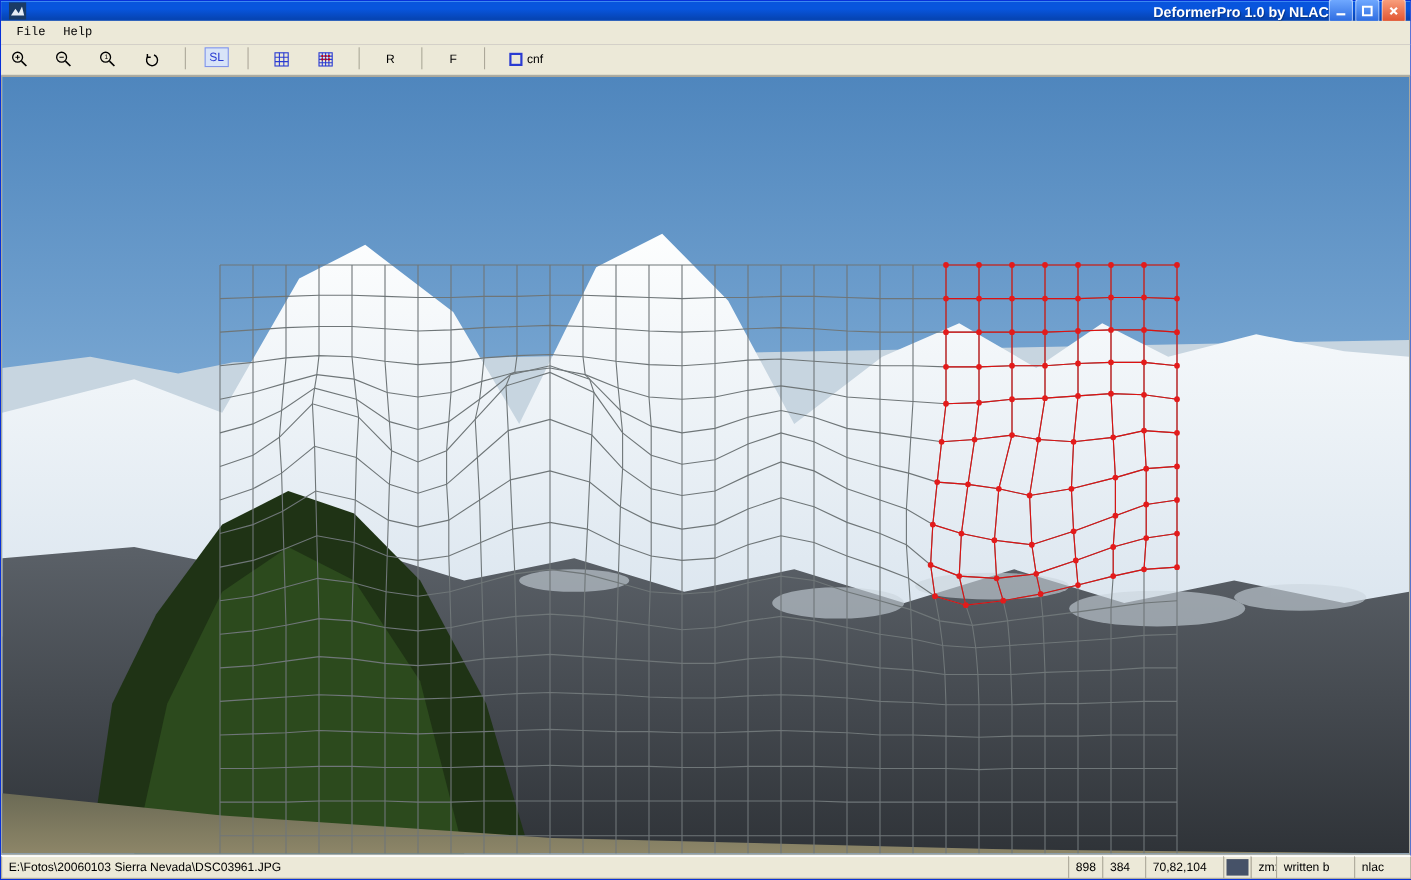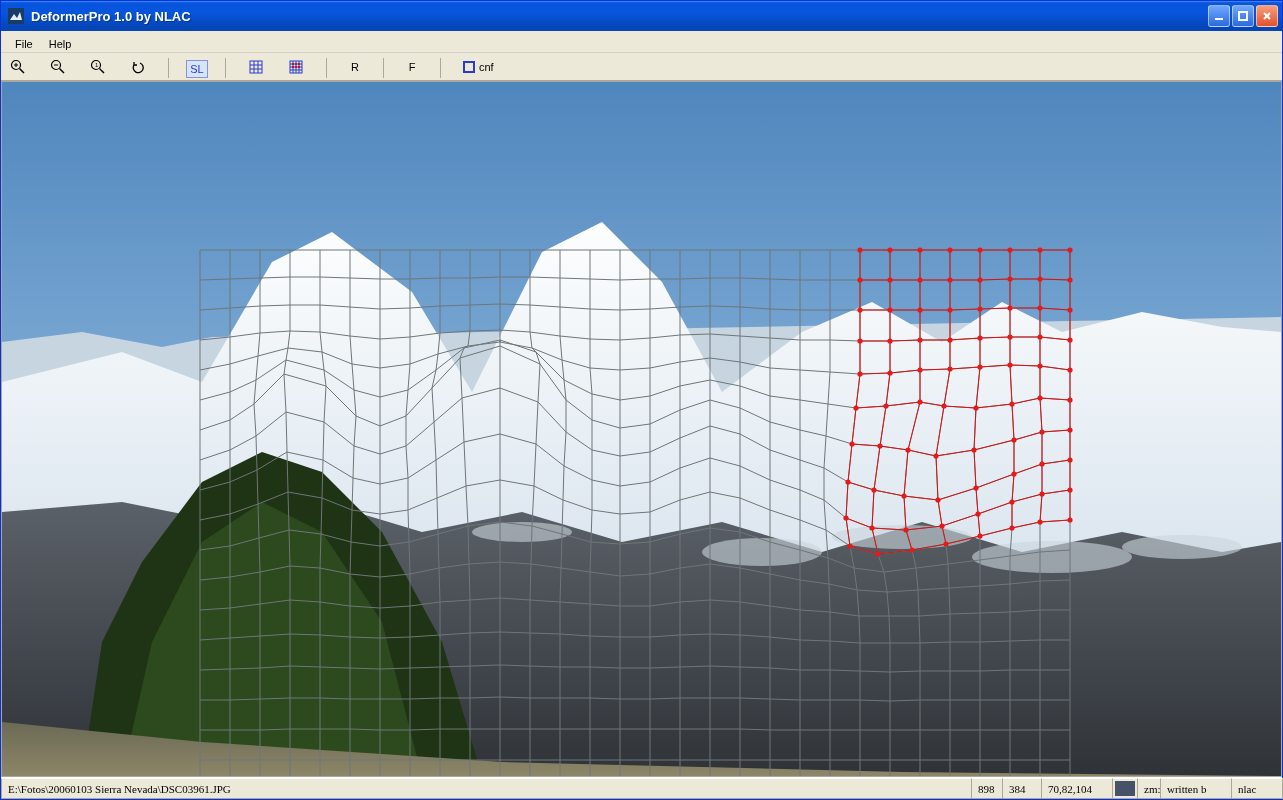--- a/index.html
+++ b/index.html
@@ -1,46 +1,46 @@
 <!DOCTYPE html>
 <html><head>
 <meta charset="utf-8">
 <style>
   * { box-sizing: border-box; margin: 0; padding: 0; }
   html, body { width: 1283px; height: 800px; font-family: "Tahoma", sans-serif; font-size: 11px; overflow: hidden; }
   .window { width: 1283px; height: 800px; display: flex; flex-direction: column; border: 1px solid #0831d9; background: #ece9d8; }
   
   .titlebar {
-    height: 30px; display: flex; align-items: center;
+    height: 18px; display: flex; align-items: center;
     background: linear-gradient(to bottom, #3a93ff 0%, #0855dd 6%, #0855dd 40%, #0645b5 88%, #0645b5 100%);
-    color: #fff; padding: 0 4px 0 6px;
+    color: #fff; padding: 0 4px 0 6px; text-align: right;
   }
   .titlebar .app-icon { width: 18px; height: 18px; margin-right: 6px; display:flex; align-items:center; justify-content:center;}
   .titlebar .title { font-weight: bold; font-size: 13px; flex: 1; text-shadow: 1px 1px 1px rgba(0,0,0,.3); }
   .win-btns { display: flex; gap: 2px; }
   .win-btn { width: 22px; height: 22px; border-radius: 3px; display:flex; align-items:center; justify-content:center; color:#fff; font-weight:bold; font-size:13px; border:1px solid rgba(255,255,255,.5);}
   .win-btn.min, .win-btn.max { background: linear-gradient(to bottom,#6fa8ff,#2b6ae0); }
   .win-btn.close { background: linear-gradient(to bottom,#f89e7b,#e0522f); }
   
-  .menubar { height: 22px; background: #ece9d8; display:flex; align-items:flex-end; padding: 0 6px; border-bottom:1px solid #d4d0c8;}
+  .menubar { height: 22px; background: #ece9d8; display:flex; align-items:center; padding: 0 6px; border-bottom:1px solid #d4d0c8;font-family:Liberation Mono, monospace;}
   .menu-item { padding: 2px 8px; cursor: default; }
   
-  .toolbar { height: 28px; background: #ece9d8; display:flex; align-items:flex-end; padding: 2px 4px; gap:14px; border-bottom:1px solid #aca899;}
+  .toolbar { height: 28px; background: #ece9d8; display:flex; align-items:flex-start; padding: 2px 4px; gap:14px; border-bottom:1px solid #aca899;}
   .tbtn { min-width:22px; height:22px; padding:0 4px; display:flex; align-items:center; justify-content:center; border:1px solid transparent; background:transparent; cursor:default;}
   .tbtn.active { border:1px solid #316ac5; background:#d8e4f8; }
   .tsep { width:1px; height:20px; background:#aca899; margin:0 3px; }
   .tbtn .lbl { font-size:11px; }
   .tbtn svg { display:block; }
   .tbtn.sl-btn { color:#2a3bd2; font-size:10px; border:1px solid #8294e8; padding:0 3px; height:18px;}
   .tbtn.cnf-btn .box { width:12px; height:12px; border:2px solid #2a3bd2; margin-right:4px;}
   
   .canvas-area { flex:1; position:relative; background:#7aa9d8; border:1px solid #aca899; margin:0; overflow:hidden;}
   .canvas-area svg.scene { position:absolute; inset:0; width:100%; height:100%; }
   
-  .statusbar { height: 22px; background:#ece9d8; border-top:1px solid #fff; display:flex; align-items:stretch; font-size:11px;font-family:Liberation Serif, serif;}
+  .statusbar { height: 22px; background:#ece9d8; border-top:1px solid #fff; display:flex; align-items:stretch; font-size:11px;}
   .status-cell { border:1px solid #aca899; border-top-color:#fff; padding:2px 6px; display:flex; align-items:center; margin-right:-1px; background:#ece9d8;}
   .status-cell.path { flex:1; }
   .status-cell.swatch { width:26px; padding:2px; }
   .swatch-box { width:100%; height:100%; }
 </style>
 </head>
 <body>
 
 <div class="window">
 

